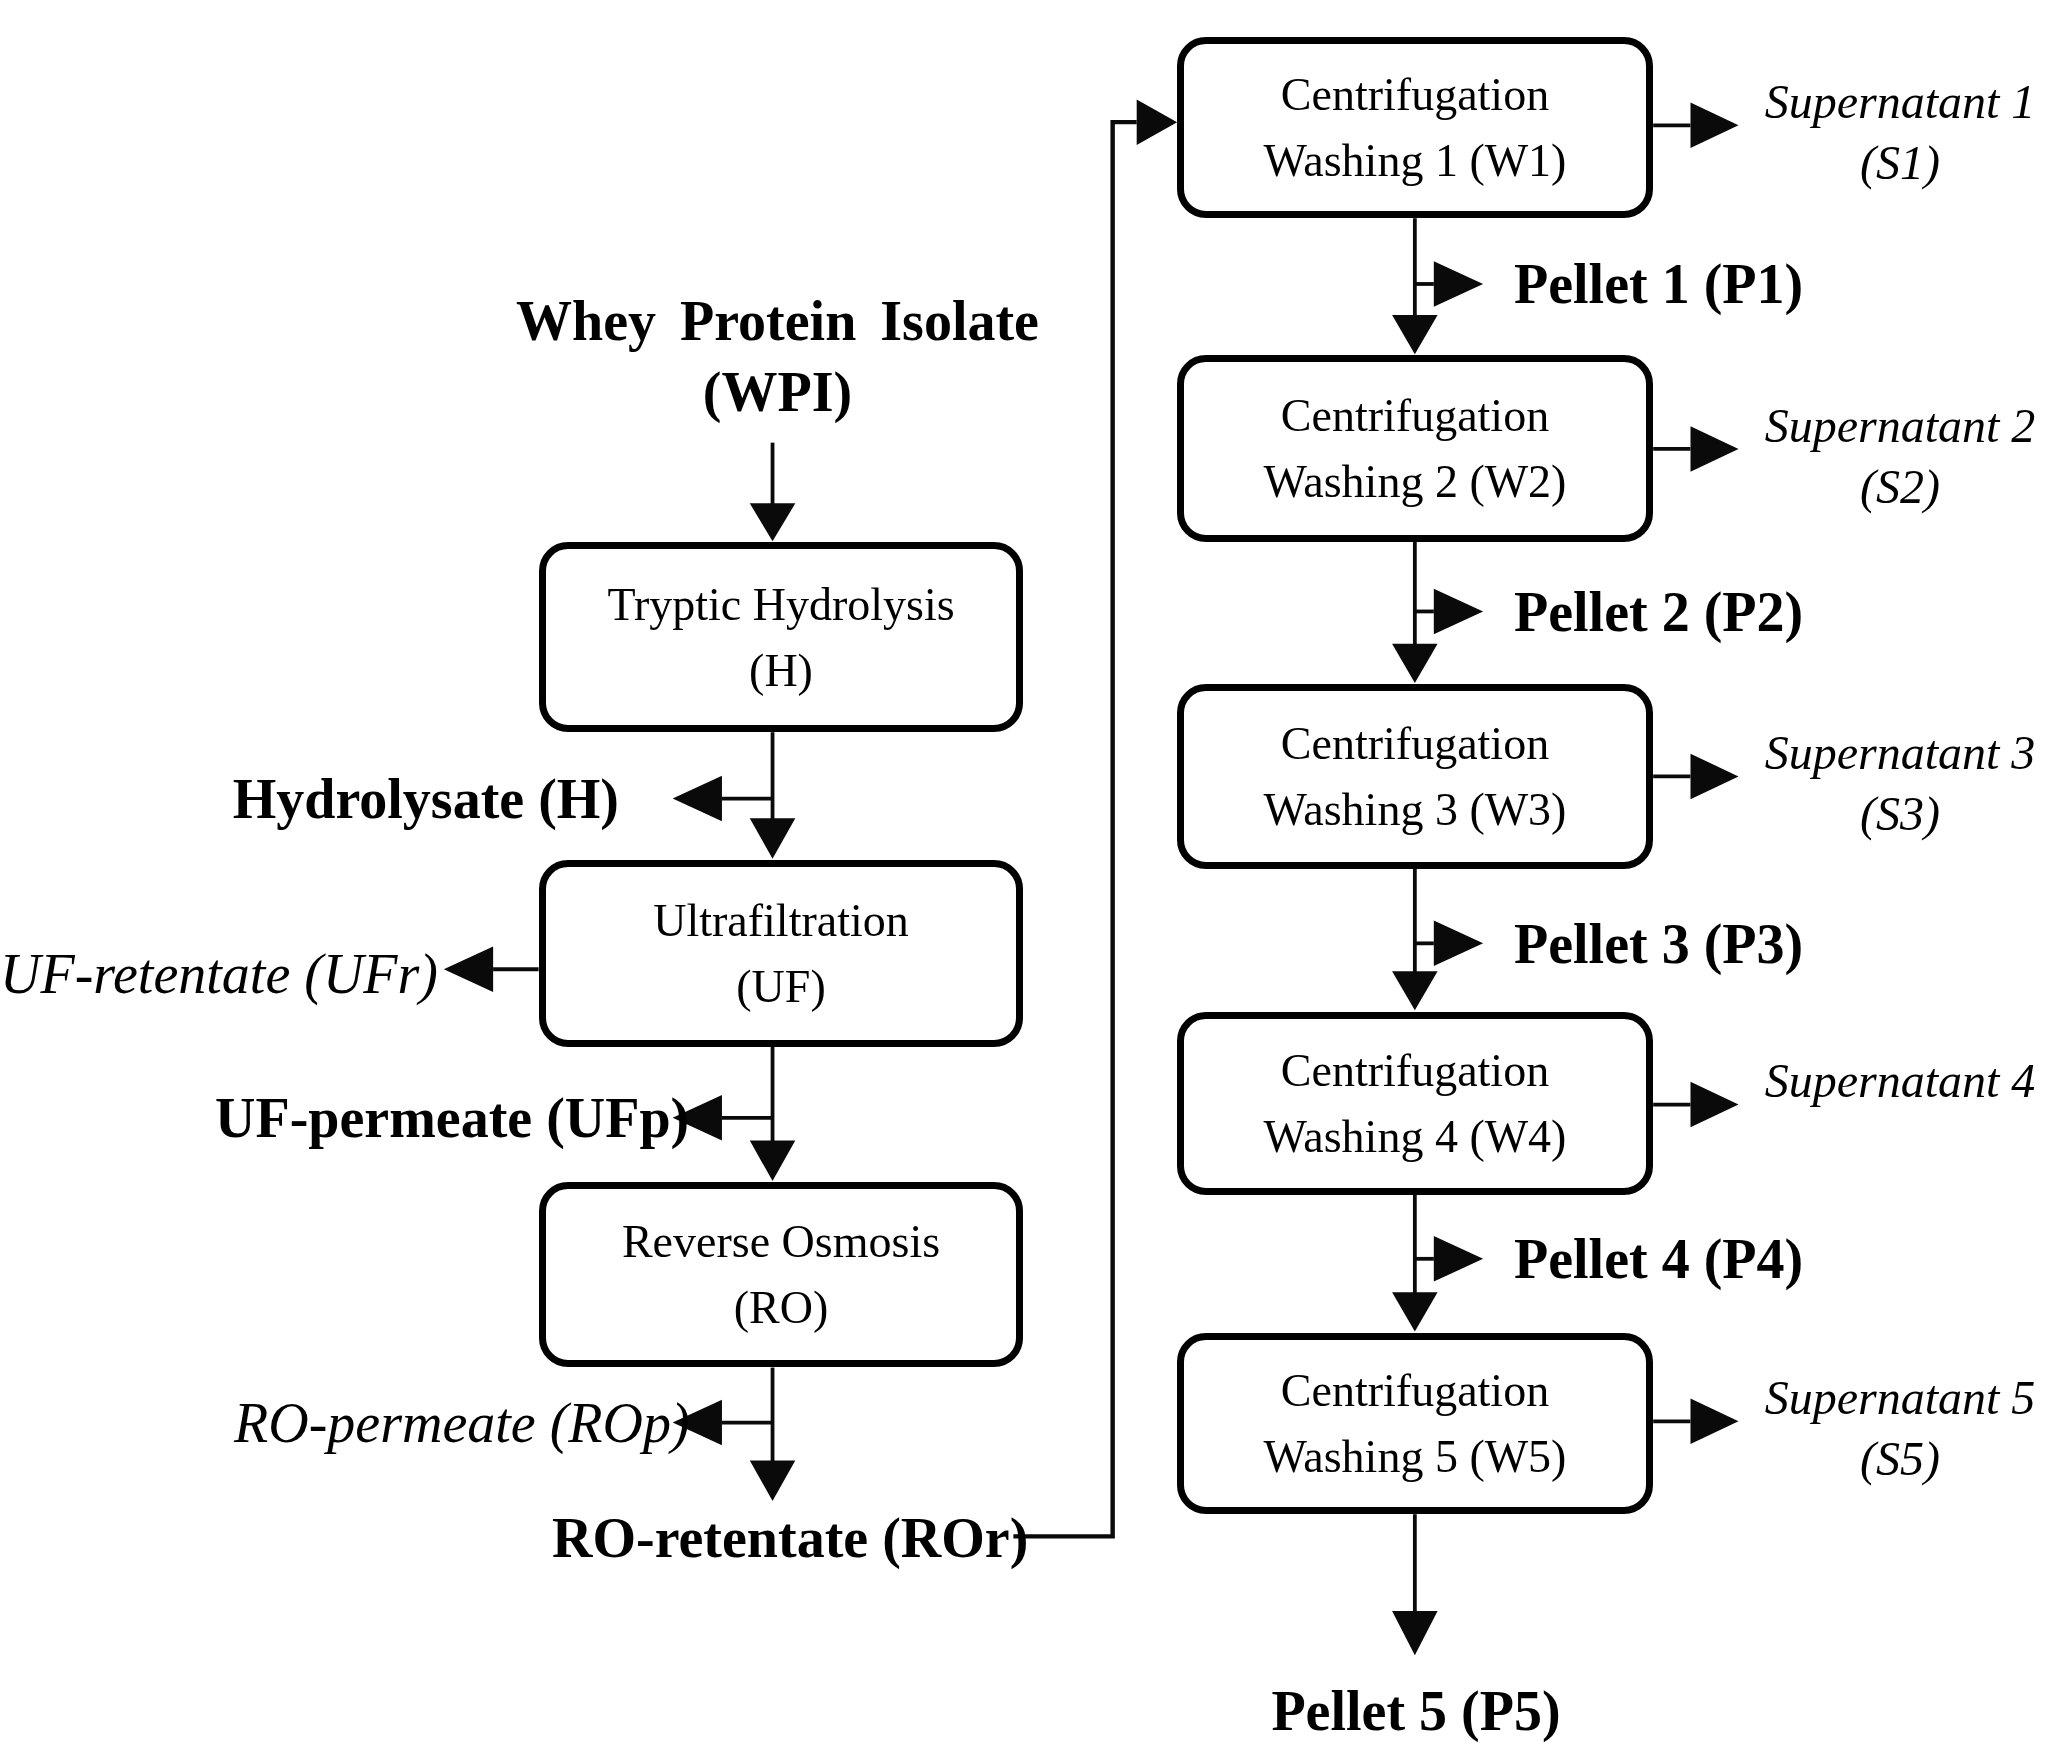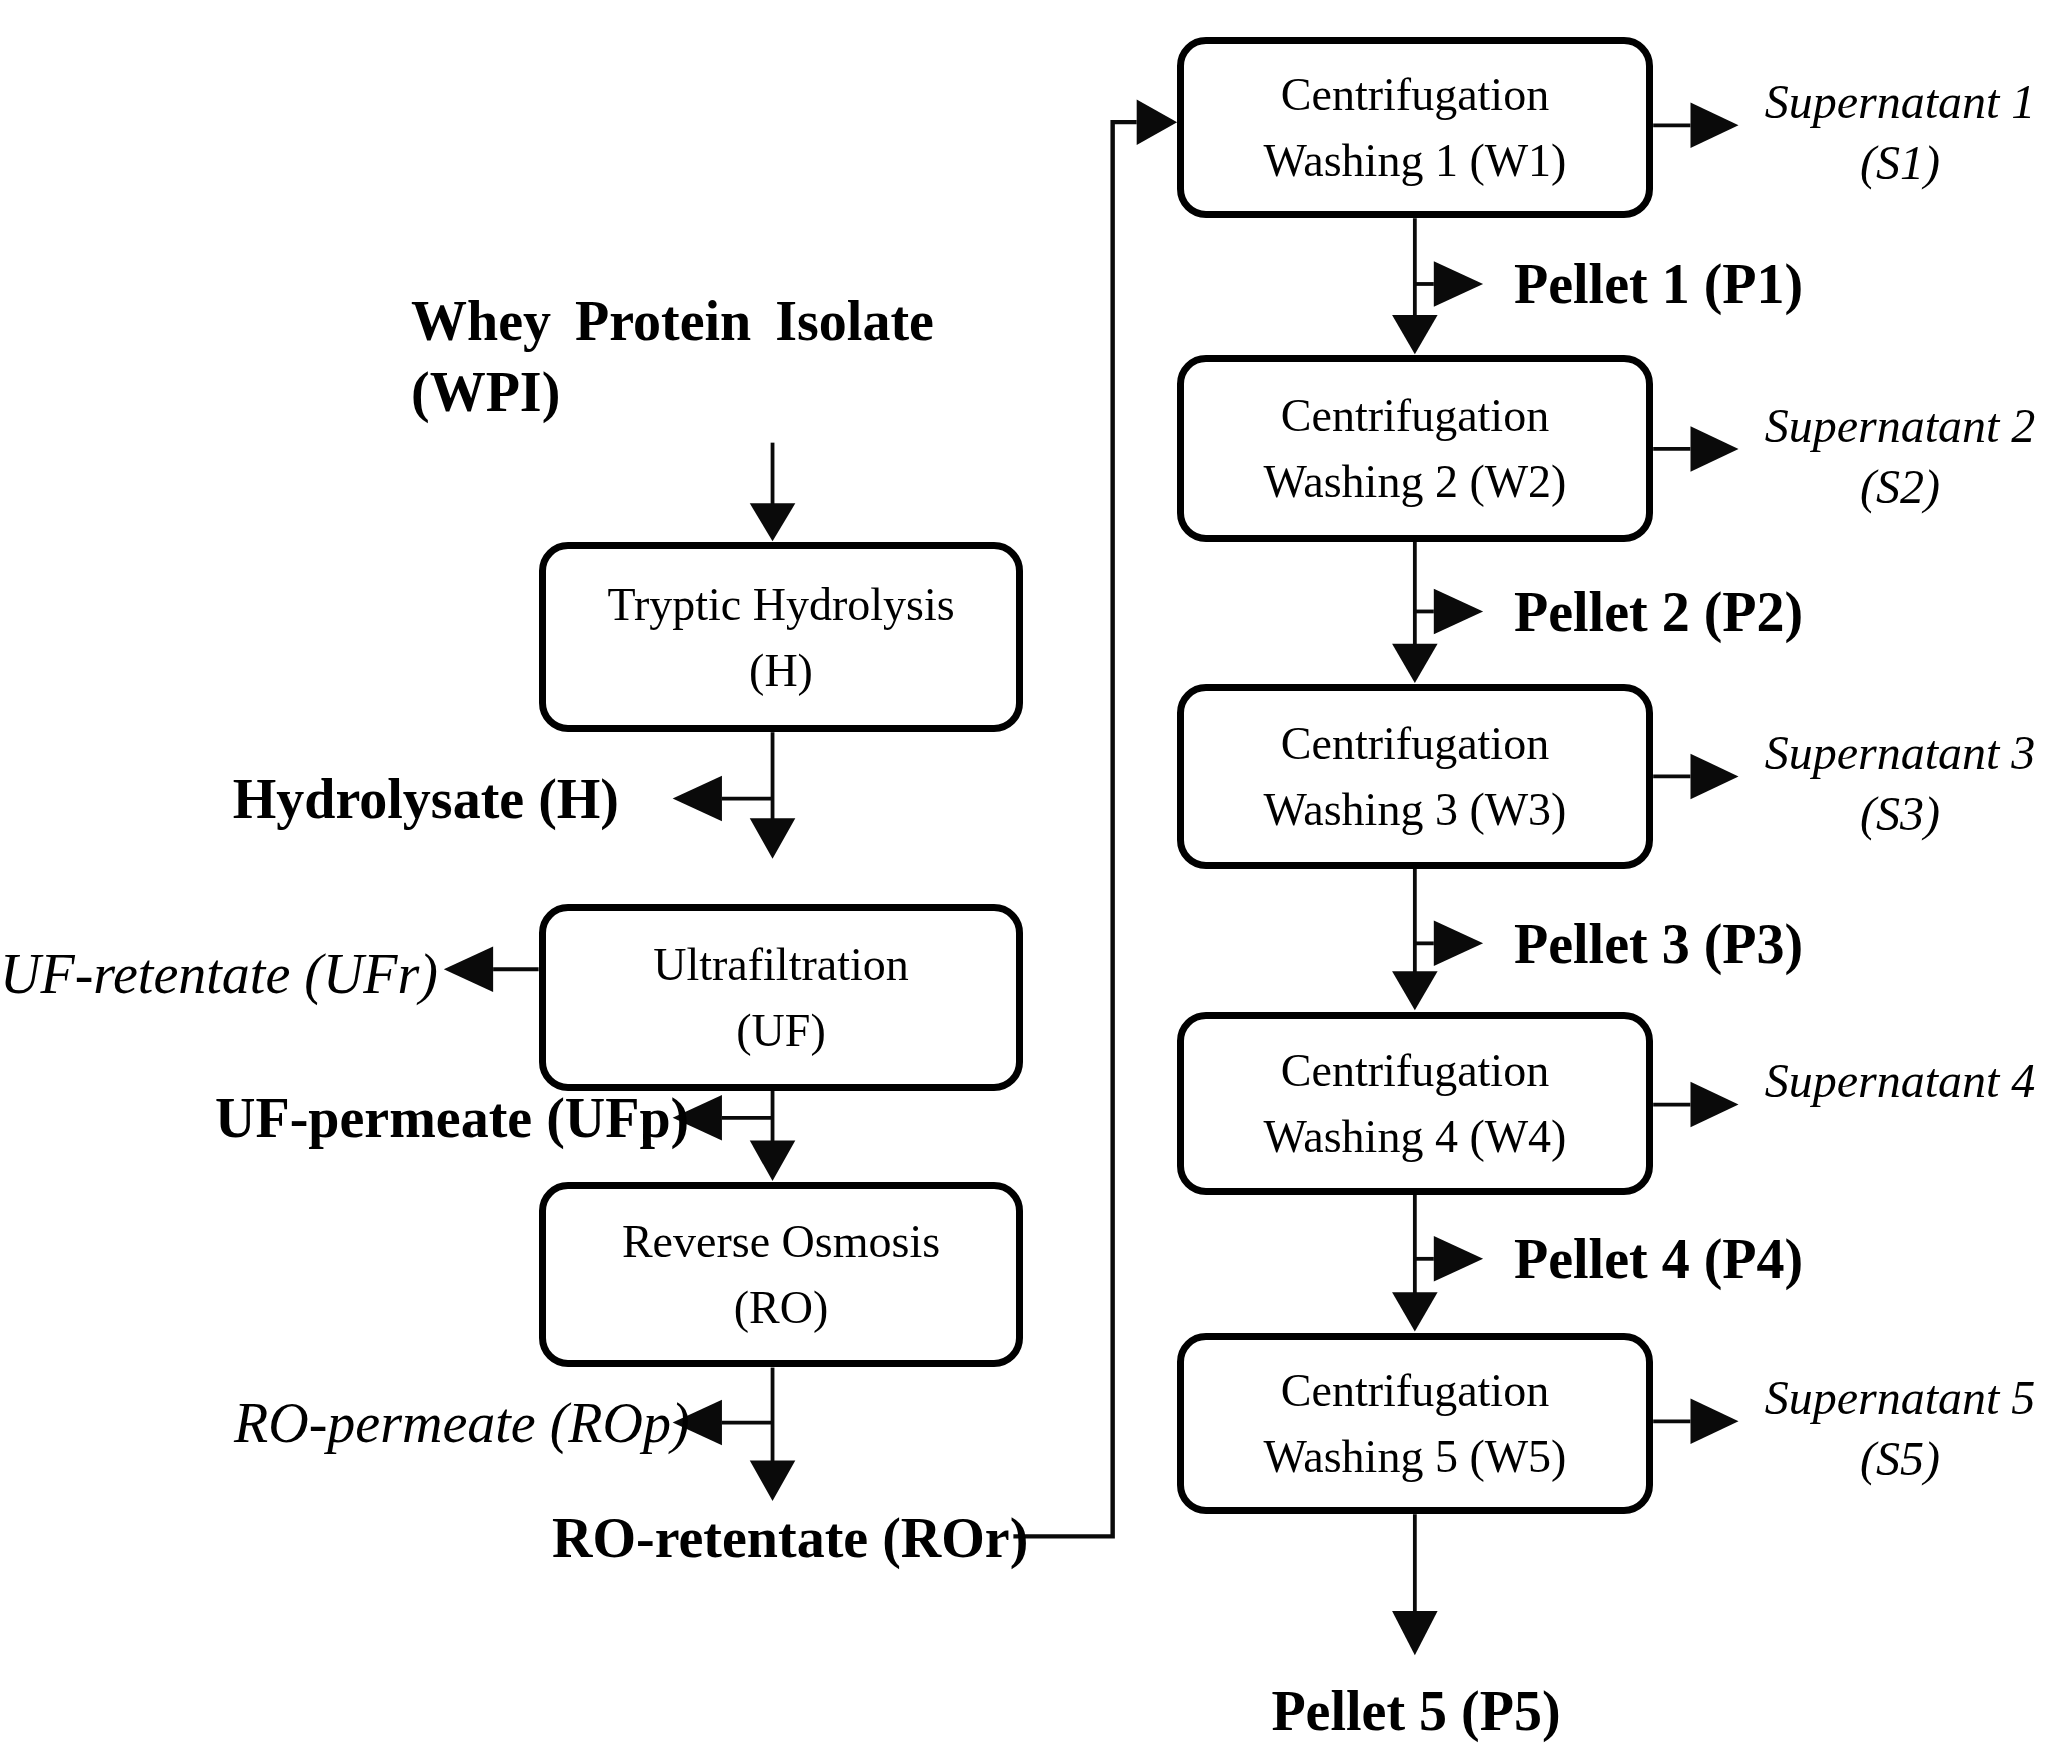--- a/index.html
+++ b/index.html
@@ -64,20 +64,21 @@
   }
   .bold { font-weight: bold; }
   .ital { font-style: italic; }
   .t-right { text-align: right; }
   .t-center { text-align: center; }
   #title {
     position: absolute;
     left: 411px;
     top: 286px;
     width: 733px;
+    text-align: center;
     font-size: 56px;
     line-height: 71px;
     font-weight: bold;
     word-spacing: 10px;
     white-space: nowrap;
   }
 </style>
 </head>
 <body>
 
@@ -192,21 +193,21 @@
 
   <div id="title">
     <div>Whey Protein Isolate</div>
     <div>(WPI)</div>
   </div>
 
   <div class="box" style="left:539px; top:542px; width:484px; height:190px;">
     <span>Tryptic Hydrolysis</span>
     <span>(H)</span>
   </div>
-  <div class="box" style="left:539px; top:860px; width:484px; height:187px;margin-top:44px;">
+  <div class="box" style="left:539px; top:860px; width:484px; height:187px;">
     <span>Ultrafiltration</span>
     <span>(UF)</span>
   </div>
   <div class="box" style="left:539px; top:1182px; width:484px; height:185px;">
     <span>Reverse Osmosis</span>
     <span>(RO)</span>
   </div>
 
   <div class="lbl bold t-right" style="left:209px; top:764px; width:410px;">Hydrolysate (H)</div>
   <div class="lbl ital t-right" style="left:0px; top:939px; width:414px;">UF-retentate (UFr)</div>

